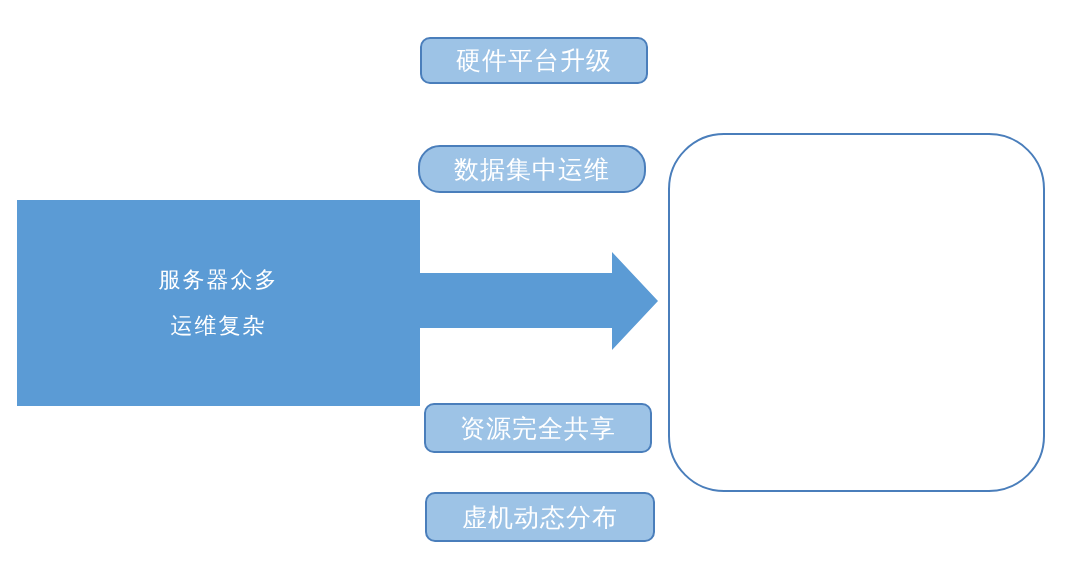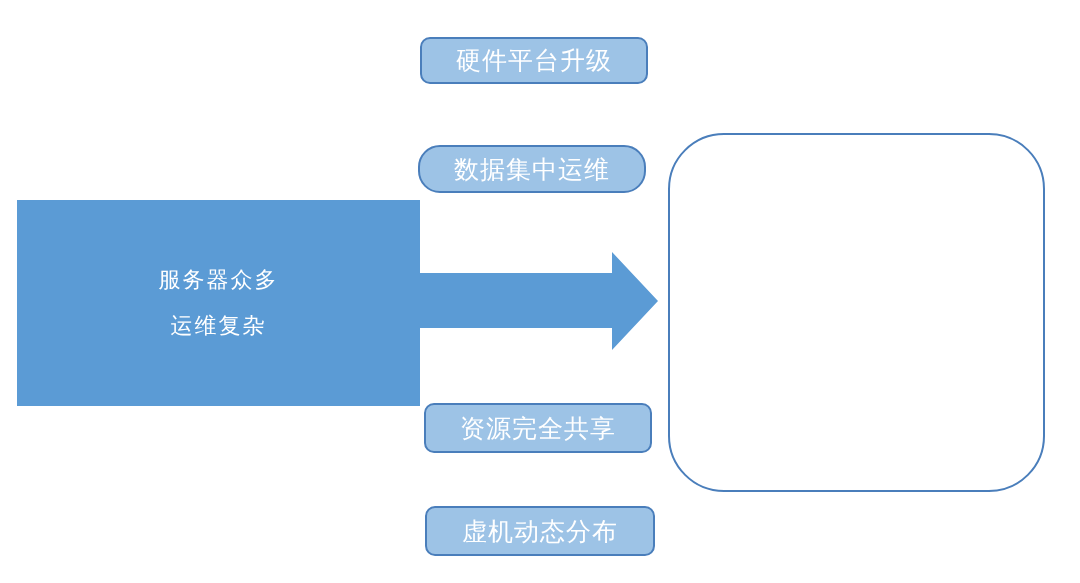--- a/index.html
+++ b/index.html
@@ -46,21 +46,21 @@
     color: var(--text-white, #ffffff);
     display: flex;
     align-items: center;
     justify-content: center;
     font-size: 25px;
     letter-spacing: 1px;
   }
   .feature-box.fb1 { left: 420px; top: 37px; }
   .feature-box.fb2 { left: 418px; top: 145px; height: 48px; border-radius: 22px; }
   .feature-box.fb3 { left: 424px; top: 403px; height: 50px; }
-  .feature-box.fb4 { left: 425px; top: 506px; width: 230px; height: 50px; }
+  .feature-box.fb4 { left: 425px; top: 492px; width: 230px; height: 50px; }
 
   
   .arrow-svg {
     left: 420px;
     top: 250px;
     width: 240px;
     height: 104px;
   }
   .arrow-svg polygon { fill: var(--primary-blue, #5B9BD5); }
 

